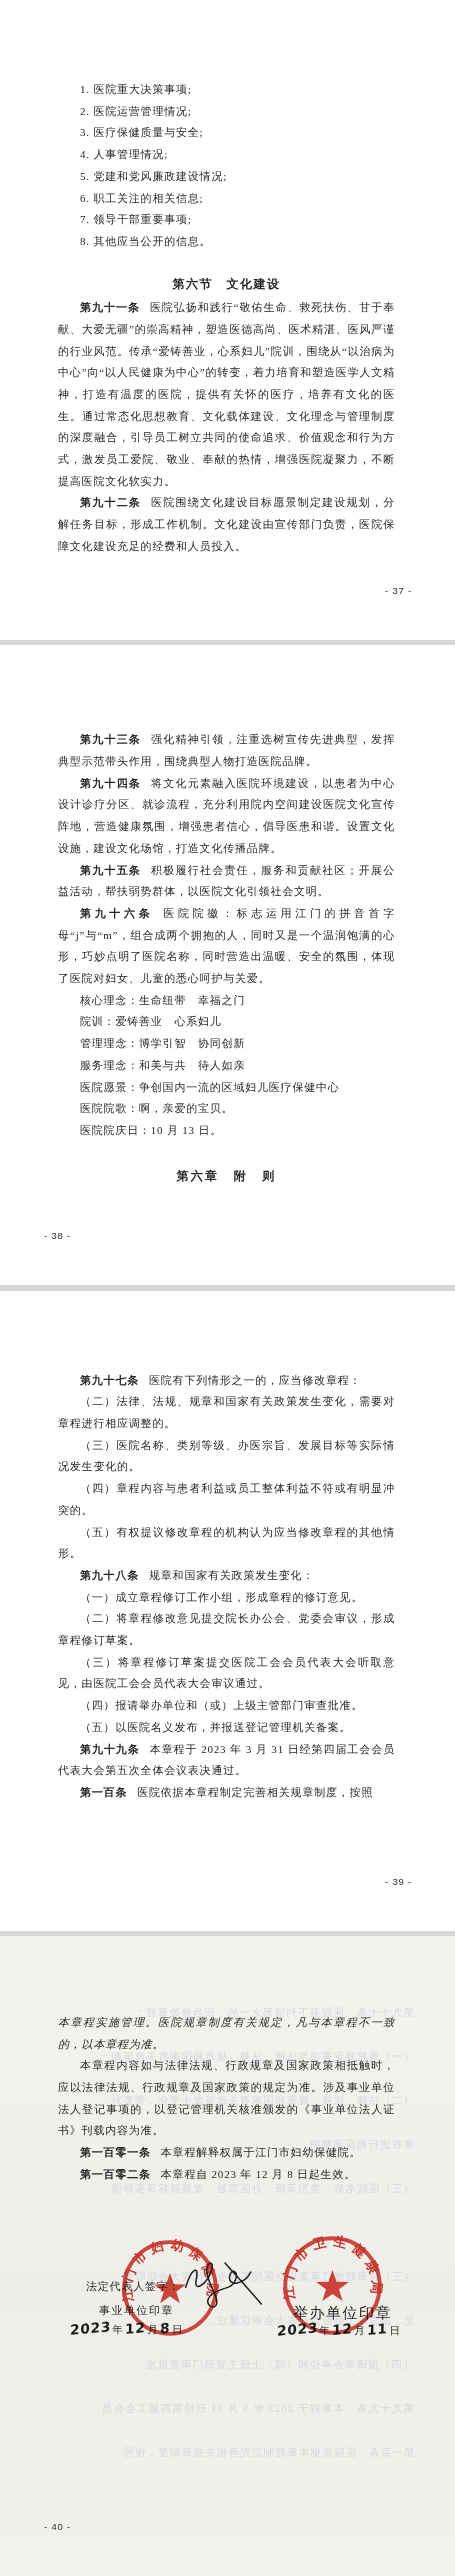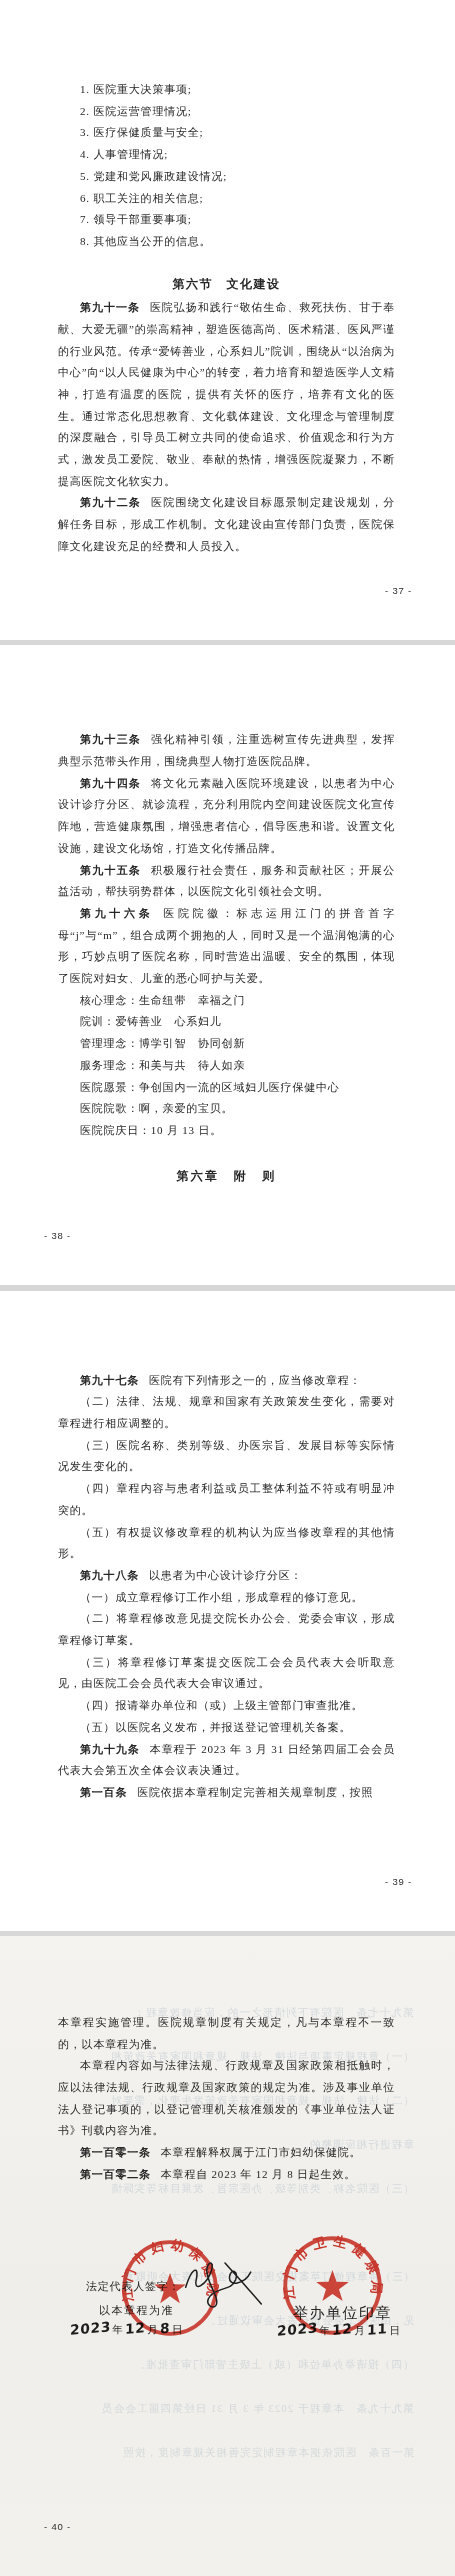--- a/index.html
+++ b/index.html
@@ -6,21 +6,21 @@
   .doc{width:456px;font-family:"Liberation Serif","DejaVu Serif",serif;color:#262626;}
   .page{width:456px;height:640px;background:#ffffff;position:relative;box-sizing:border-box;overflow:hidden;}
   .sep{height:5.3px;background:#d7d7d7;}
   .content{padding:0 61px 0 58px;box-sizing:border-box;}
   .p37 .content{padding-top:79px;}
   .p38 .content{padding-top:84px;}
   .p39 .content{padding-top:79px;}
   .p40{background:linear-gradient(180deg,#f4f3ef 0%,#efeeea 55%,#f2f1ec 100%);}
   .p40 .content{padding-top:76px;position:relative;z-index:1;}
   p.line{margin:0;font-size:11px;line-height:21.7px;letter-spacing:0.8px;text-align:justify;text-indent:2em;}
-  p.noindent{text-indent:0;}
+  p.noindent{text-indent:0;font-style:italic;}
   .lab{font-weight:700;margin-right:10px;}
   .sec-heading{margin:20px 0 1.5px 0;text-align:center;font-size:12px;font-weight:700;letter-spacing:1.5px;line-height:23px;}
   .chap-heading{margin:23px 0 0 0;text-align:center;font-size:12px;font-weight:700;letter-spacing:2.3px;line-height:23px;}
   .pagenum{position:absolute;bottom:44px;font-size:9.5px;color:#2e2e2e;font-family:"Liberation Sans","DejaVu Sans",sans-serif;letter-spacing:0.8px;}
   .pn-right{right:44px;}
   .pn-left{left:44px;}
   
   .abs{position:absolute;margin:0;}
   .sig-label{left:86px;top:343px;font-size:11px;letter-spacing:0.8px;z-index:3;}
   .seal-caption-left{left:99px;top:367px;font-size:11px;letter-spacing:1.5px;z-index:3;}
@@ -80,21 +80,21 @@
 
   <div class="sep"></div>
 
   <section class="page p39">
     <div class="content">
       <p class="line"><span class="lab">第九十七条</span><span>医院有下列情形之一的，应当修改章程：</span></p>
       <p class="line">（二）法律、法规、规章和国家有关政策发生变化，需要对章程进行相应调整的。</p>
       <p class="line">（三）医院名称、类别等级、办医宗旨、发展目标等实际情况发生变化的。</p>
       <p class="line">（四）章程内容与患者利益或员工整体利益不符或有明显冲突的。</p>
       <p class="line">（五）有权提议修改章程的机构认为应当修改章程的其他情形。</p>
-      <p class="line"><span class="lab">第九十八条</span><span>以患者为中心设计诊疗分区：</span></p>
+      <p class="line"><span class="lab">第九十八条</span><span>规章和国家有关政策发生变化：</span></p>
       <p class="line">（一）成立章程修订工作小组，形成章程的修订意见。</p>
       <p class="line">（二）将章程修改意见提交院长办公会、党委会审议，形成章程修订草案。</p>
       <p class="line">（三）将章程修订草案提交医院工会会员代表大会听取意见，由医院工会会员代表大会审议通过。</p>
       <p class="line">（四）报请举办单位和（或）上级主管部门审查批准。</p>
       <p class="line">（五）以医院名义发布，并报送登记管理机关备案。</p>
       <p class="line"><span class="lab">第九十九条</span><span>本章程于 2023 年 3 月 31 日经第四届工会会员代表大会第五次全体会议表决通过。</span></p>
       <p class="line"><span class="lab">第一百条</span><span>医院依据本章程制定完善相关规章制度，按照</span></p>
     </div>
     <div class="pagenum pn-right">- 39 -</div>
   </section>
@@ -120,21 +120,21 @@
       <p class="line"><span class="lab">第一百零一条</span><span>本章程解释权属于江门市妇幼保健院。</span></p>
       <p class="line"><span class="lab">第一百零二条</span><span>本章程自 2023 年 12 月 8 日起生效。</span></p>
     </div>
 
     <p class="abs sig-label">法定代表人签字：</p>
 
     <svg class="sig-squiggle" width="85" height="59" viewBox="0 0 112 78">
       <path d="M6,44 C14,18 24,14 20,34 C16,52 34,40 40,22 C44,10 36,8 34,20 C32,36 52,58 46,68 C42,74 30,66 38,56 C50,42 66,50 72,34 C76,22 66,18 64,30 C62,44 84,40 92,24 M58,12 C74,30 94,52 106,66" stroke="#1f1f1f" stroke-width="2" fill="none" stroke-linecap="round"></path>
     </svg>
 
-    <p class="abs seal-caption-left">以本章程为准</p>
+    <p class="abs seal-caption-left">事业单位印章</p>
     <p class="abs date-line date-left"><span class="hw">2023</span><span>年</span><span class="hw">12</span><span>月</span><span class="hw">8</span><span>日</span></p>
 
     <p class="abs seal-caption-right">举办单位印章</p>
     <p class="abs date-line date-right"><span class="hw">2023</span><span>年</span><span class="hw">12</span><span>月</span><span class="hw">11</span><span>日</span></p>
 
     <svg class="stamp stamp-left" width="100" height="100" viewBox="0 0 120 120">
       <defs>
           <path id="arcL" d="M 20.2,83 A 46,46 0 1,1 99.8,83" fill="none"></path>
         </defs>
       <circle cx="60" cy="60" r="55" fill="none" stroke="#d0281c" stroke-width="4.5" opacity="0.9"></circle>

